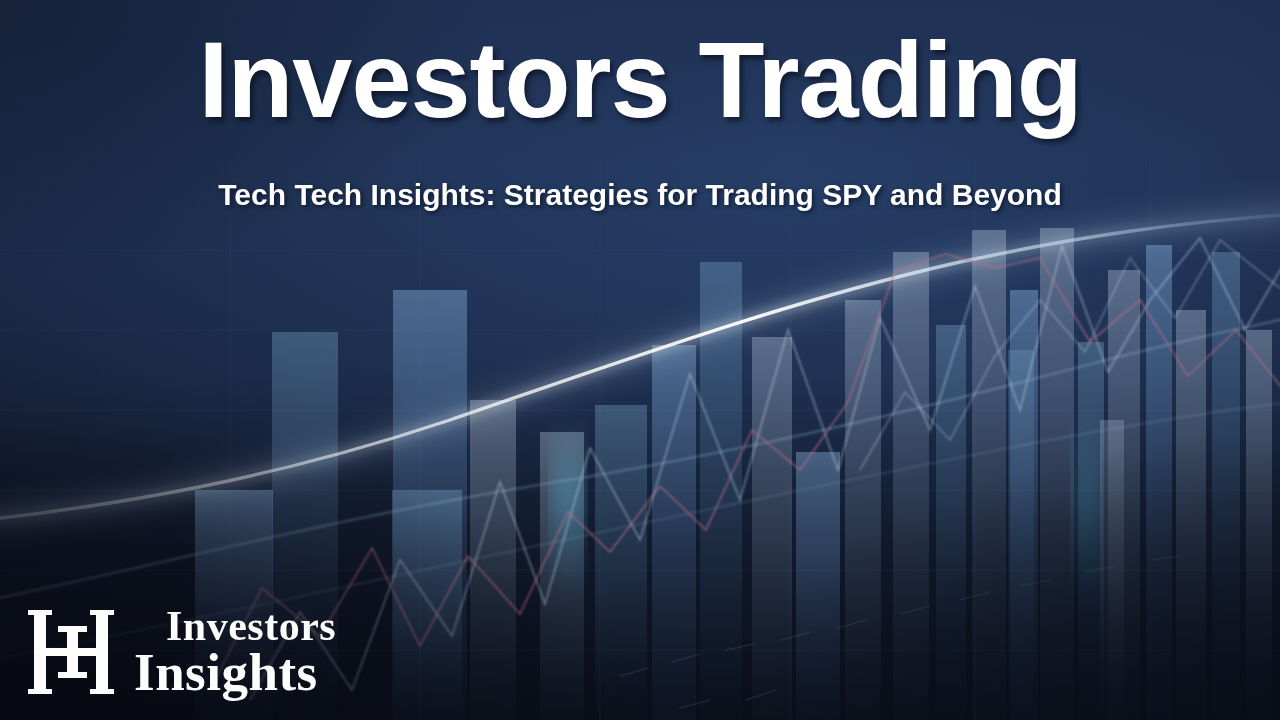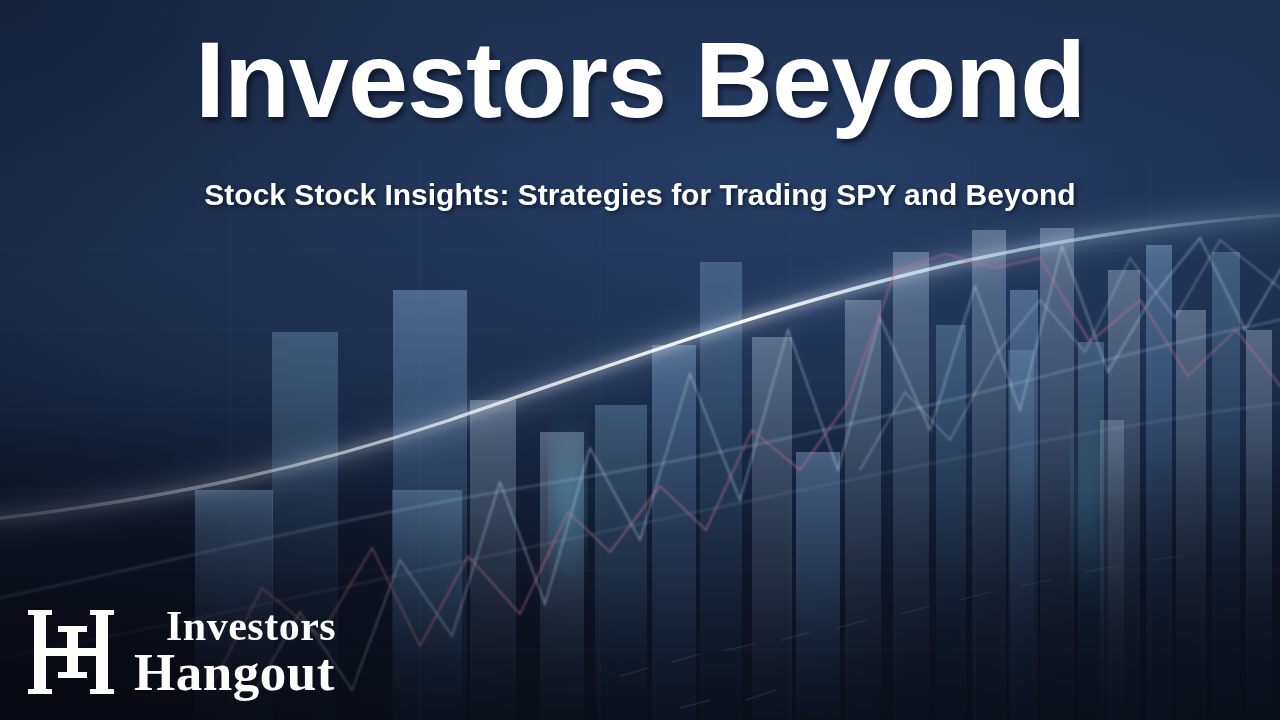--- a/index.html
+++ b/index.html
@@ -223,23 +223,23 @@
       <line x1="1020" y1="586" x2="1050" y2="580"></line>
       <line x1="1086" y1="572" x2="1116" y2="566"></line>
       <line x1="1152" y1="560" x2="1182" y2="556"></line>
       <line x1="680" y1="708" x2="710" y2="700"></line>
       <line x1="746" y1="700" x2="776" y2="690"></line>
     </g>
   </svg>
 
   <div class="bg-corner-dark"></div>
 
-  <div class="title">Investors Beyond</div>
-
-  <div class="subtitle">Stock Stock Insights: Strategies for Trading SPY and Beyond</div>
+  <div class="title">Investors Trading</div>
+
+  <div class="subtitle">Tech Tech Insights: Strategies for Trading SPY and Beyond</div>
 
   <div class="logo">
     <svg class="logo-mark" viewBox="0 0 92 100" xmlns="http://www.w3.org/2000/svg">
       <g fill="#fdfdfb">
 
         <rect x="6" y="8" width="12" height="84"></rect>
         <rect x="0" y="8" width="24" height="5"></rect>
         <rect x="0" y="87" width="24" height="5"></rect>
 
         <rect x="68" y="8" width="12" height="84"></rect>
@@ -248,17 +248,17 @@
 
         <rect x="18" y="46" width="52" height="8"></rect>
 
         <rect x="39" y="24" width="11" height="52"></rect>
         <rect x="30" y="24" width="29" height="6"></rect>
         <rect x="30" y="70" width="29" height="6"></rect>
       </g>
     </svg>
     <div class="logo-words">
       <span class="logo-line1">Investors</span>
-      <span class="logo-line2">Hangout</span>
+      <span class="logo-line2">Insights</span>
     </div>
   </div>
 
 </div>
 
 </body></html>

